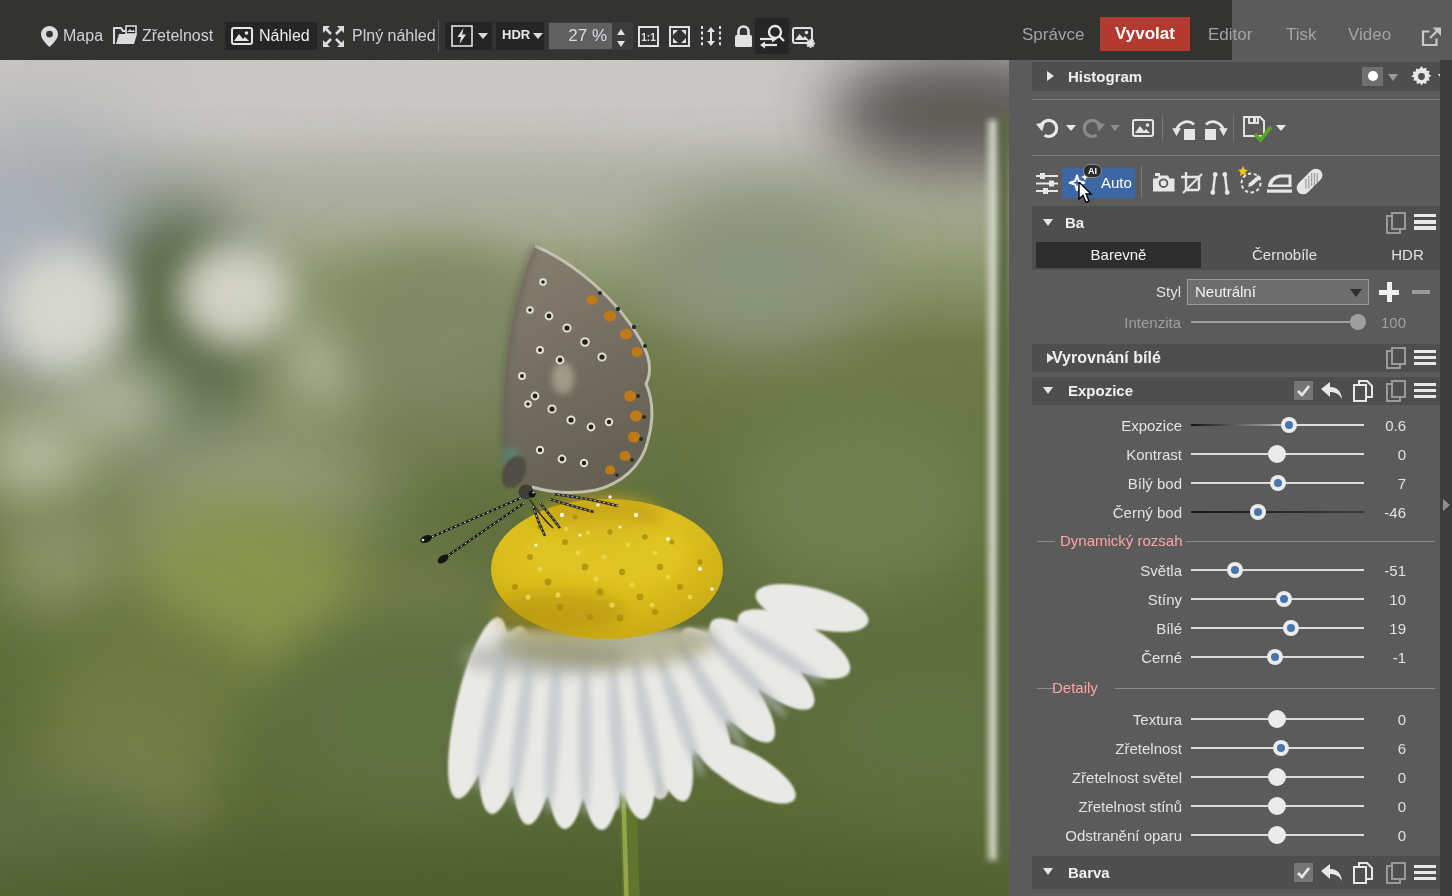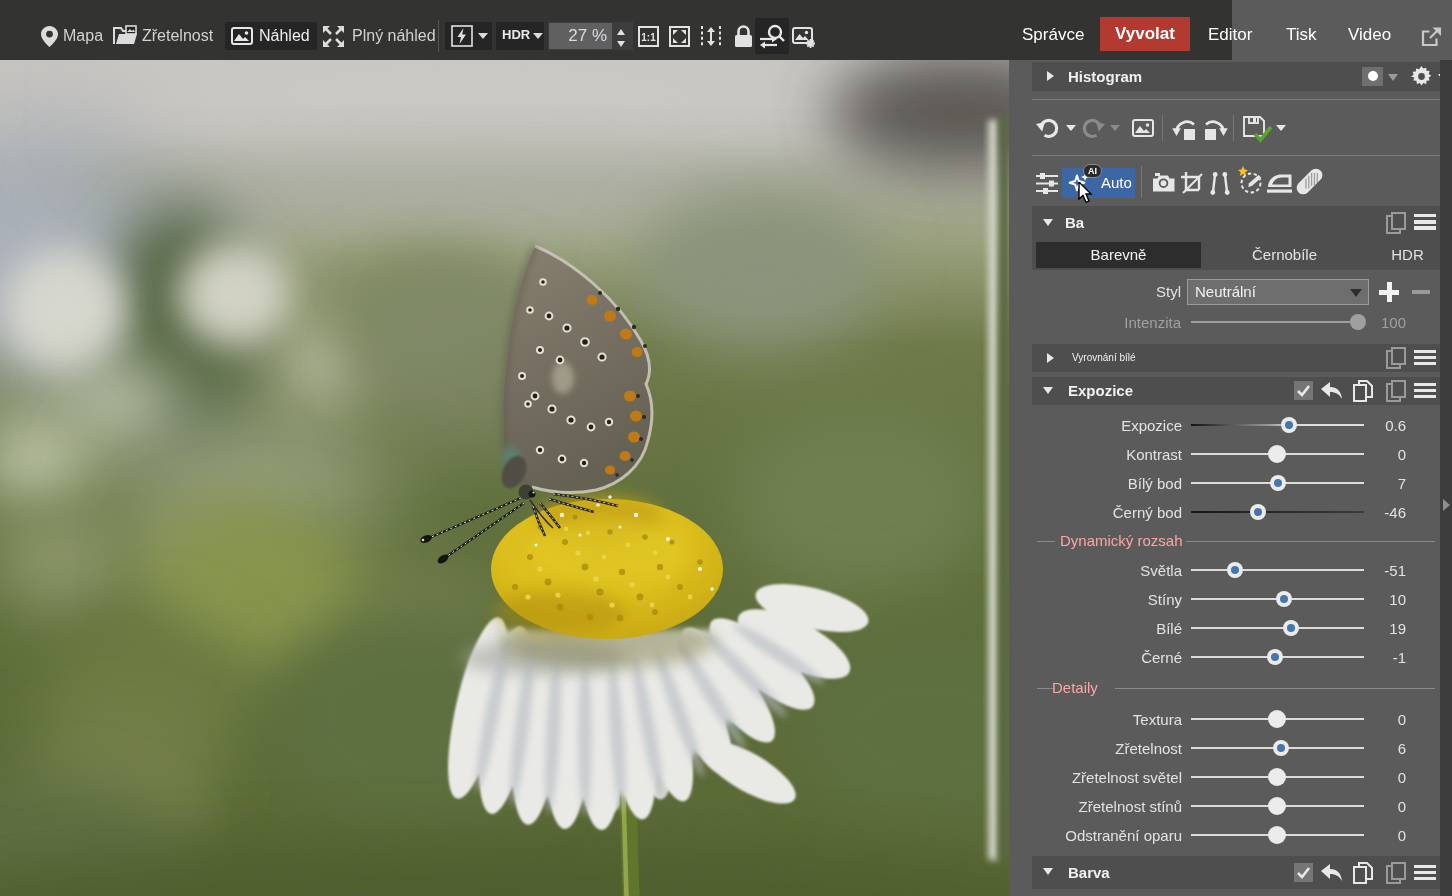--- a/index.html
+++ b/index.html
@@ -2,21 +2,21 @@
 <html><head><meta charset="utf-8"><title>ZPS</title>
 <style>
 *{margin:0;padding:0;box-sizing:border-box;}
 html,body{width:1452px;height:896px;overflow:hidden;}
 body{font-family:"Liberation Sans",sans-serif;background:#5b5b5b;position:relative;}
 .abs{position:absolute;}
 
 #topbar{position:absolute;left:0;top:0;width:1232px;height:60px;background:#333332;}
 .tb-txt{position:absolute;color:#d2d2d2;font-size:16px;line-height:60px;top:6px;white-space:nowrap;}
 .tb-btn{position:absolute;top:22px;height:28px;background:#252525;}
-.navtxt{position:absolute;color:#ffffff;font-size:17px;line-height:60px;top:5px;}
+.navtxt{position:absolute;color:#a3a3a3;font-size:17px;line-height:60px;top:5px;}
 #vyvolat{position:absolute;left:1100px;top:17px;width:90px;height:34px;background:#b23a31;color:#fff;font-weight:bold;font-size:17px;text-align:center;line-height:34px;}
 
 #panel{position:absolute;left:1009px;top:60px;width:431px;height:836px;background:#5b5b5b;margin-left:15px;}
 #rightstrip{position:absolute;left:1440px;top:60px;width:12px;height:836px;background:#3d3d3d;}
 .hdr{position:absolute;left:8px;width:415px;height:29px;background:#4e4e4e;}
 .hdr.full{width:423px;}
 .tri-r{position:absolute;width:0;height:0;border-left:7px solid #e8e8e8;border-top:5px solid transparent;border-bottom:5px solid transparent;}
 .tri-d{position:absolute;width:0;height:0;border-top:7px solid #e8e8e8;border-left:5px solid transparent;border-right:5px solid transparent;}
 .sep{position:absolute;left:8px;width:416px;height:1px;background:#7c7c7c;}
 .lbl{position:absolute;font-size:15px;color:#e2e2e2;text-align:right;white-space:nowrap;}
@@ -520,21 +520,21 @@
     </div>
   <div class="abs" style="left:388px;top:230px;width:18px;height:4px;background:#9a9a9a"></div>
 
   <div class="lbl" style="left:60px;top:254px;width:97px;color:#a0a0a0">Intenzita</div>
   <div class="track" style="left:167px;top:261px;width:173px;background:#9f9f9f;height:2px"></div>
   <div class="knob" style="left:326px;top:254px;background:#9f9f9f"></div>
   <div class="val" style="left:342px;top:254px;color:#a0a0a0">100</div>
 
   <div class="hdr" style="top:284px;height:28px"></div>
   <div class="tri-r" style="left:23px;top:293px"></div>
-  <div class="abs" style="left:48px;top:284px;line-height:28px;font-weight:normal;font-size:10px;color:#f0f0f0">Vyrovnání bílé</div>
+  <div class="abs" style="left:28px;top:284px;line-height:28px;font-weight:bold;font-size:16px;color:#f0f0f0">Vyrovnání bílé</div>
   <svg class="abs" style="left:362px;top:287px" width="20" height="22" viewBox="0 0 20 22">
       <path fill="none" stroke="#9a9a9a" stroke-width="2" d="M6 4H1v17h13v-4"></path>
       <rect x="6" y="1" width="13" height="16" fill="none" stroke="#9a9a9a" stroke-width="2"></rect>
     </svg>
   <div class="abs" style="left:390px;top:290px;width:22px;height:17px">
       <div style="height:3.4px;background:#e8e8e8;margin-bottom:2.6px"></div>
       <div style="height:3.4px;background:#e8e8e8;margin-bottom:2.6px"></div>
       <div style="height:3.4px;background:#e8e8e8"></div>
     </div>
 

